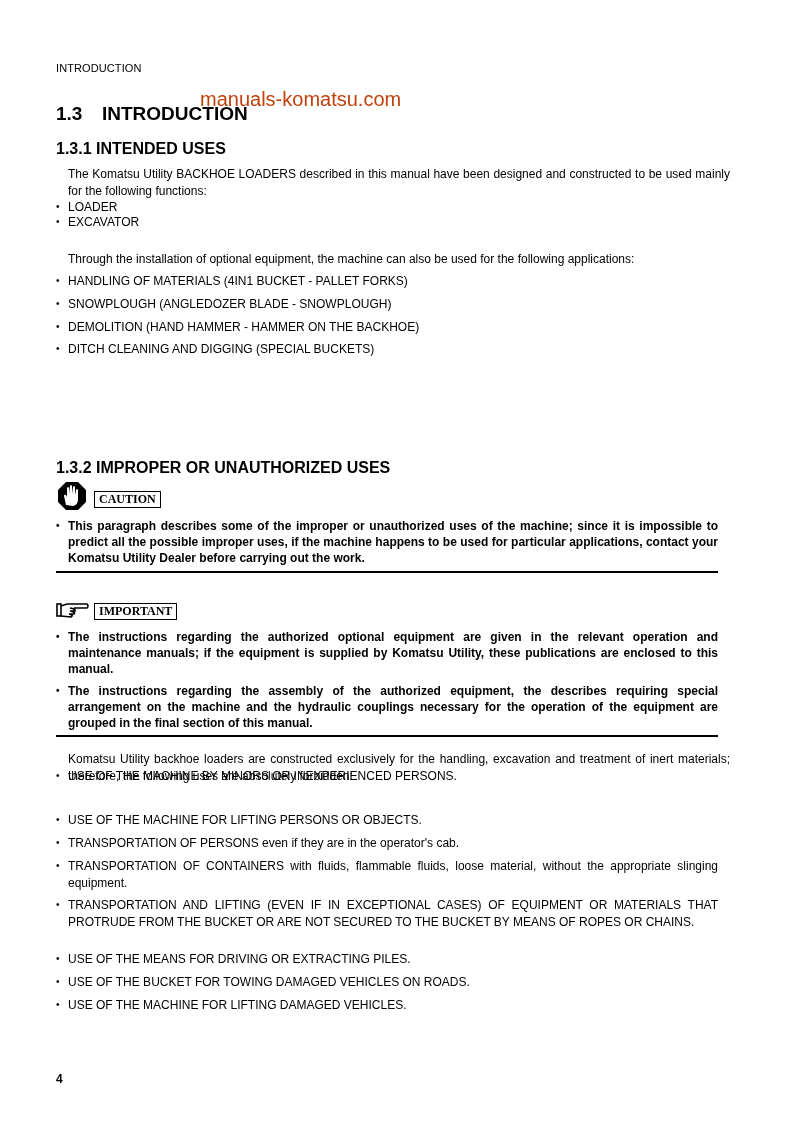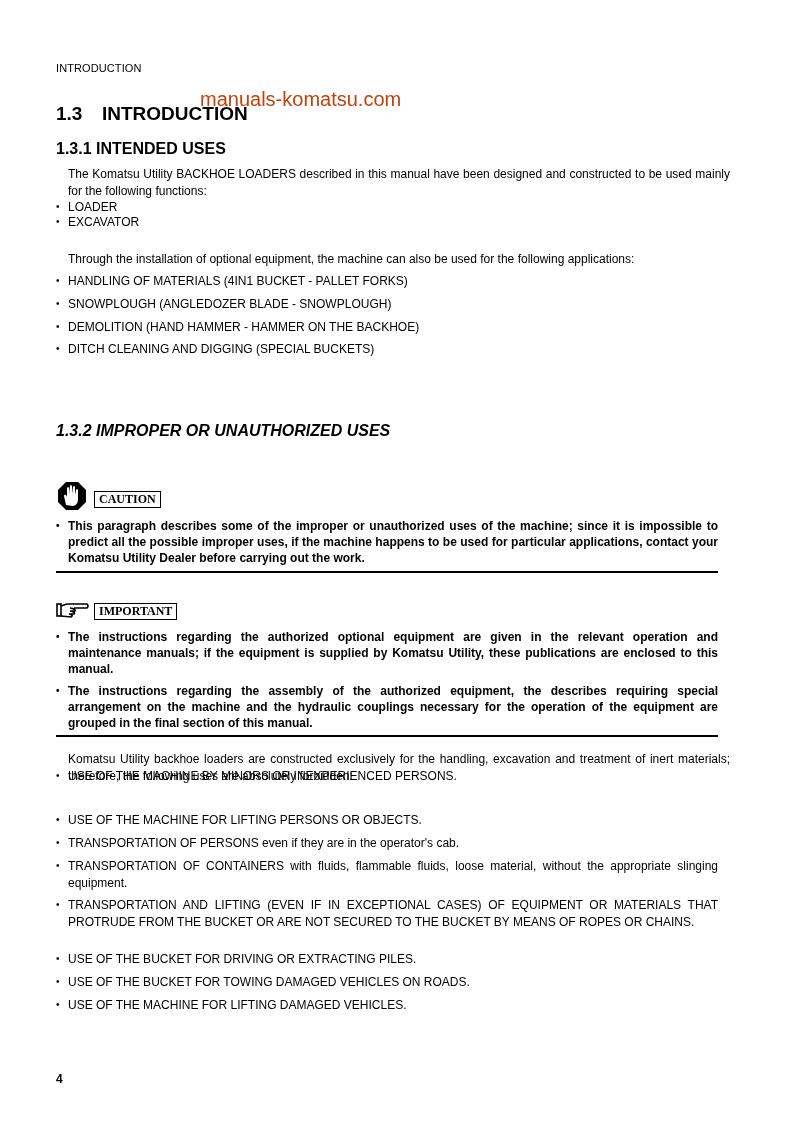--- a/index.html
+++ b/index.html
@@ -37,21 +37,21 @@
 <div class="abs bullet" style="top:199px;">LOADER</div>
 <div class="abs bullet" style="top:214px;">EXCAVATOR</div>
 
 <div class="abs para" style="top:251px;">Through the installation of optional equipment, the machine can also be used for the following applications:</div>
 
 <div class="abs bullet" style="top:273px;">HANDLING OF MATERIALS (4IN1 BUCKET - PALLET FORKS)</div>
 <div class="abs bullet" style="top:296px;">SNOWPLOUGH (ANGLEDOZER BLADE - SNOWPLOUGH)</div>
 <div class="abs bullet" style="top:319px;">DEMOLITION (HAND HAMMER - HAMMER ON THE BACKHOE)</div>
 <div class="abs bullet" style="top:341px;">DITCH CLEANING AND DIGGING (SPECIAL BUCKETS)</div>
 
-<div class="abs h2" style="top:422px;font-style:italic;">1.3.2  IMPROPER OR UNAUTHORIZED USES</div>
+<div class="abs h2" style="top:459px;">1.3.2  IMPROPER OR UNAUTHORIZED USES</div>
 
 <div class="abs" style="left:57px; top:481px; width:30px; height:30px;">
   <svg class="icon" width="30" height="30" viewBox="0 0 30 30">
     <polygon points="9,1 21,1 29,9 29,21 21,29 9,29 1,21 1,9" fill="#000"></polygon>
     <path d="M9,24 L7,15 Q7,13 9,14 L10,16 L10,7 Q11,5 12,7 L12,13 L13,5 Q14,3 15,5 L15,13 L16,6 Q17,4 18,6 L18,14 L19,9 Q20,7 21,9 L21,18 Q21,24 16,25 Z" fill="#fff"></path>
   </svg>
 </div>
 <div class="abs label-box" style="left:94px; top:491px;">CAUTION</div>
 
 <div class="abs bullet bold" style="top:518px; line-height:16px;">This paragraph describes some of the improper or unauthorized uses of the machine; since it is impossible to predict all the possible improper uses, if the machine happens to be used for particular applications, contact your Komatsu Utility Dealer before carrying out the work.</div>
@@ -69,17 +69,17 @@
 <div class="abs bullet bold" style="top:683px; line-height:16px;">The instructions regarding the assembly of the authorized equipment, the describes requiring special arrangement on the machine and the hydraulic couplings necessary for the operation of the equipment are grouped in the final section of this manual.</div>
 <div class="abs rule" style="top:735px;"></div>
 
 <div class="abs para" style="top:751px;">Komatsu Utility backhoe loaders are constructed exclusively for the handling, excavation and treatment of inert materials; therefore, the following uses are absolutely forbidden:</div>
 
 <div class="abs bullet" style="top:768px;">USE OF THE MACHINE BY MINORS OR INEXPERIENCED PERSONS.</div>
 <div class="abs bullet" style="top:812px;">USE OF THE MACHINE FOR LIFTING PERSONS OR OBJECTS.</div>
 <div class="abs bullet" style="top:835px;">TRANSPORTATION OF PERSONS even if they are in the operator's cab.</div>
 <div class="abs bullet" style="top:858px;">TRANSPORTATION OF CONTAINERS with fluids, flammable fluids, loose material, without the appropriate slinging equipment.</div>
 <div class="abs bullet" style="top:897px;">TRANSPORTATION AND LIFTING (EVEN IF IN EXCEPTIONAL CASES) OF EQUIPMENT OR MATERIALS THAT PROTRUDE FROM THE BUCKET OR ARE NOT SECURED TO THE BUCKET BY MEANS OF ROPES OR CHAINS.</div>
-<div class="abs bullet" style="top:951px;">USE OF THE BUCKET FOR DRIVING OR EXTRACTING PILES.</div>
+<div class="abs bullet" style="top:951px;">USE OF THE MEANS FOR DRIVING OR EXTRACTING PILES.</div>
 <div class="abs bullet" style="top:974px;">USE OF THE BUCKET FOR TOWING DAMAGED VEHICLES ON ROADS.</div>
 <div class="abs bullet" style="top:997px;">USE OF THE MACHINE FOR LIFTING DAMAGED VEHICLES.</div>
 
 <div class="abs" style="left:56px; top:1072px; font-size:12px; font-weight:bold;">4</div>
 
 </body></html>

